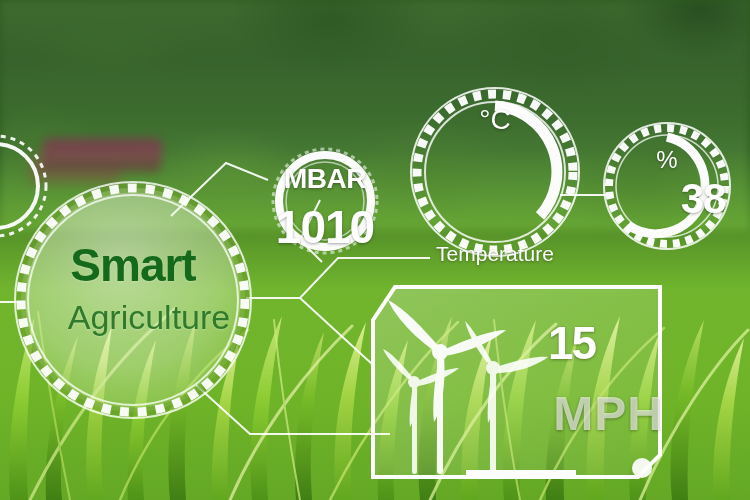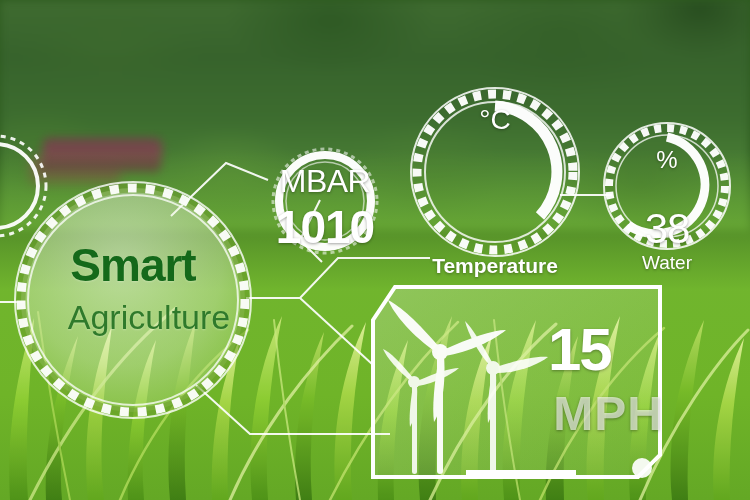--- a/index.html
+++ b/index.html
@@ -48,41 +48,41 @@
 
   
   .hud{position:absolute;inset:0;}
   .hud svg{position:absolute;left:0;top:0;}
 
   
   .gtxt{position:absolute;color:#fff;text-align:center;line-height:1;
         text-shadow:0 1px 3px rgba(0,0,0,.35);}
 
   
-  #mbar-unit{left:270px;top:165px;width:110px;font-size:32px;font-weight:normal;letter-spacing:-.5px;}
+  #mbar-unit{left:270px;top:165px;width:110px;font-size:28px;font-weight:bold;letter-spacing:-.5px;}
   #mbar-val{left:270px;top:204px;width:110px;font-size:46px;font-weight:bold;letter-spacing:-1px;}
 
   
   #temp-unit{left:440px;top:106px;width:110px;font-size:28px;font-weight:normal;}
   #temp-val{left:440px;top:143px;width:110px;font-size:52px;font-weight:bold;letter-spacing:-1px;}
-  #temp-label{left:425px;top:243px;width:140px;font-size:21px;font-weight:bold;margin-top:12px;}
+  #temp-label{left:425px;top:243px;width:140px;font-size:21px;font-weight:normal;}
 
   
   #water-unit{left:622px;top:148px;width:90px;font-size:24px;}
-  #water-val{left:622px;top:178px;width:90px;font-size:42px;font-weight:normal;letter-spacing:-1px;margin-top:30px;}
+  #water-val{left:658px;top:178px;width:90px;font-size:42px;font-weight:bold;letter-spacing:-1px;}
   #water-label{left:612px;top:253px;width:110px;font-size:19px;}
 
   
   #sa-line1{left:33px;top:242px;width:200px;font-size:46px;font-weight:bold;color:#14691a;
             text-shadow:0 1px 2px rgba(255,255,255,.25);letter-spacing:-1px;}
   #sa-line2{left:49px;top:300px;width:200px;font-size:34px;font-weight:normal;color:#2f7a2b;
             text-shadow:0 1px 2px rgba(255,255,255,.25);}
 
   
-  #wind-val{left:548px;top:320px;width:120px;font-size:60px;font-weight:bold;color:#fff;
+  #wind-val{left:548px;top:320px;width:120px;font-size:46px;font-weight:bold;color:#fff;
             text-align:left;letter-spacing:-2px;}
   #wind-unit{left:548px;top:390px;width:120px;font-size:48px;font-weight:bold;
              color:rgba(255,255,255,.62);text-align:center;letter-spacing:1px;}
 </style>
 </head>
 <body>
 
 <div class="stage">
 
   <div class="bg">
@@ -240,21 +240,20 @@
     </svg>
 
     <div class="gtxt" id="mbar-unit">MBAR</div>
     <div class="gtxt" id="mbar-val">1010</div>
 
     <div class="gtxt" id="temp-unit">°C</div>
     <div class="gtxt" id="temp-label">Temperature</div>
 
     <div class="gtxt" id="water-unit">%</div>
     <div class="gtxt" id="water-val">38</div>
-    <div class="gtxt" id="water-label">Water</div>
 
     <div class="gtxt" id="sa-line1">Smart</div>
     <div class="gtxt" id="sa-line2">Agriculture</div>
 
     <div class="gtxt" id="wind-val">15</div>
     <div class="gtxt" id="wind-unit">MPH</div>
   </div>
 </div>
 
 </body></html>

